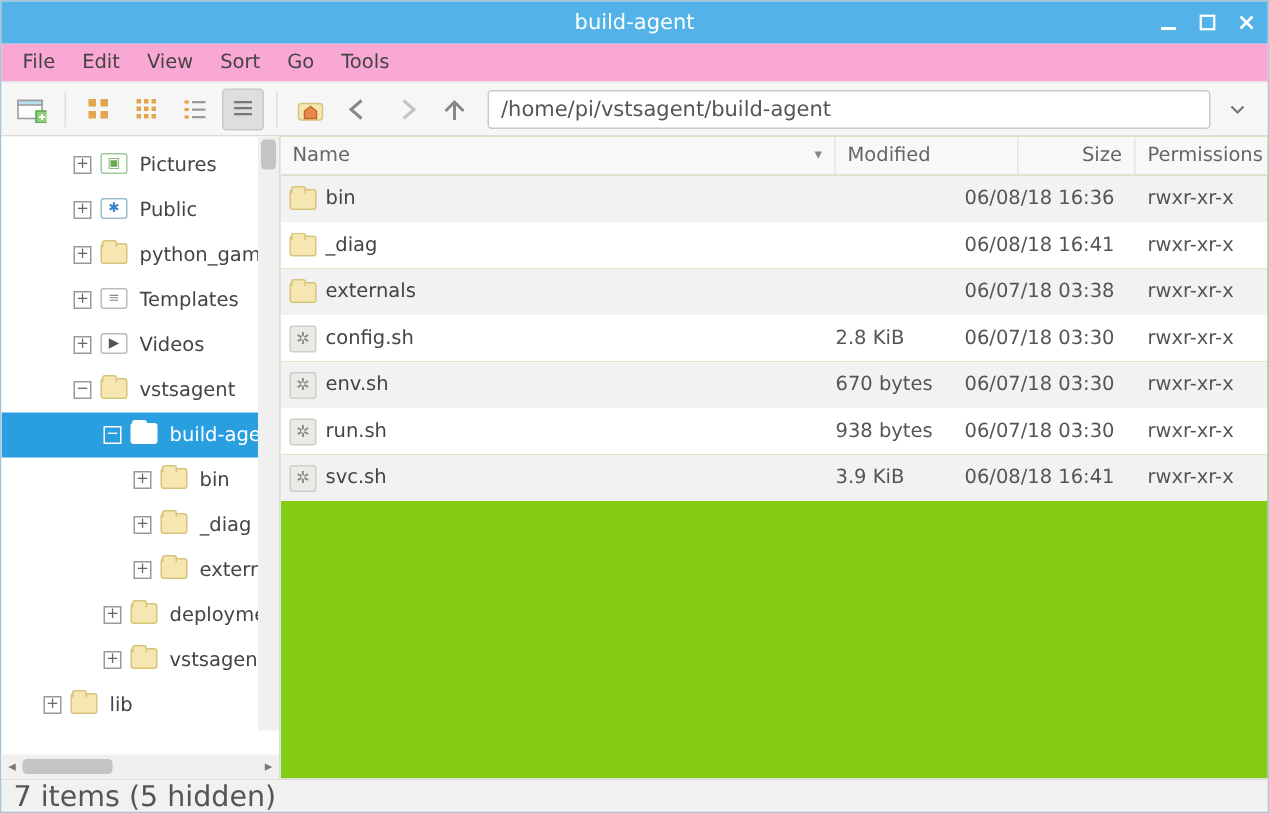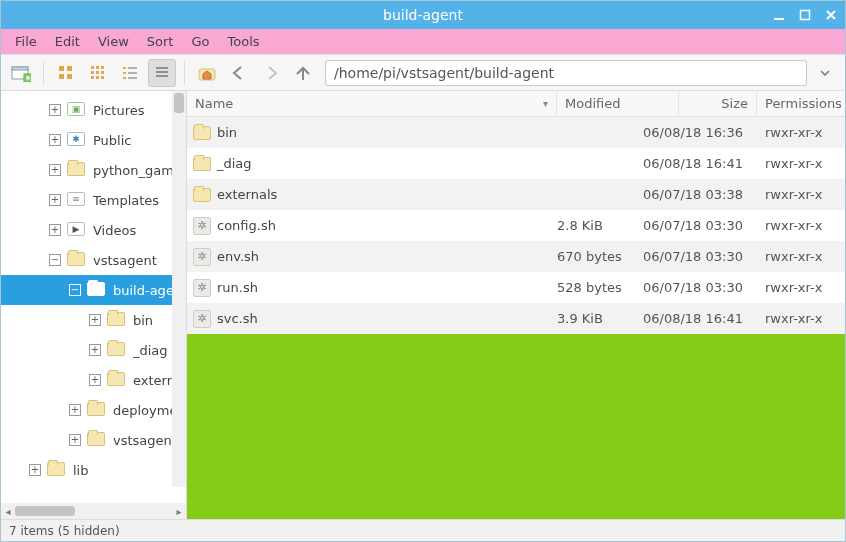--- a/index.html
+++ b/index.html
@@ -45,21 +45,21 @@
   .rows { flex:1; overflow:auto; }
   .file-row { height:31px; display:flex; align-items:center; }
   .file-row:nth-child(odd){ background:#f2f2f2; }
   .file-row:nth-child(even){ background:#fff; }
   .file-row .icon-cell { width:30px; display:flex; align-items:center; justify-content:center;}
   .file-row .name-cell { flex:1; padding-left:0; }
   .file-row .size-cell { width:78px; text-align:left; padding-right:8px; color:#555;}
   .file-row .mod-cell { width:122px; padding-left:8px; color:#555;}
   .file-row .perm-cell { width:88px; padding-left:8px; color:#555;}
   .gear-icon { width:18px; height:18px; border-radius:2px; background:#eceae6; border:1px solid #cfcdc8; display:flex; align-items:center; justify-content:center; font-size:11px; color:#888;}
-  .statusbar { height:22px; background:#f1f1f1; border-top:1px solid #dcdcdc; display:flex; align-items:center; padding:0 8px; color:#555; font-size:12px;}
+  .statusbar { height:22px; background:#f1f1f1; border-top:1px solid #dcdcdc; display:flex; align-items:center; padding:0 8px; color:#555; font-size:19px;}
   .statusbar .right { margin-left:auto; }
   svg { display:block; }
   .disabled { opacity: .45; }
 </style>
 </head>
 <body>
 
 <div class="window">
 
   <div class="titlebar">
@@ -346,21 +346,21 @@
             <div class="name-cell">env.sh</div>
             <div class="size-cell">670 bytes</div>
             <div class="mod-cell">06/07/18 03:30</div>
             <div class="perm-cell">rwxr-xr-x</div>
           </div>
           <div class="file-row">
             <div class="icon-cell">
               <div class="gear-icon">✲</div>
             </div>
             <div class="name-cell">run.sh</div>
-            <div class="size-cell">528 bytes</div>
+            <div class="size-cell">938 bytes</div>
             <div class="mod-cell">06/07/18 03:30</div>
             <div class="perm-cell">rwxr-xr-x</div>
           </div>
           <div class="file-row">
             <div class="icon-cell">
               <div class="gear-icon">✲</div>
             </div>
             <div class="name-cell">svc.sh</div>
             <div class="size-cell">3.9 KiB</div>
             <div class="mod-cell">06/08/18 16:41</div>

